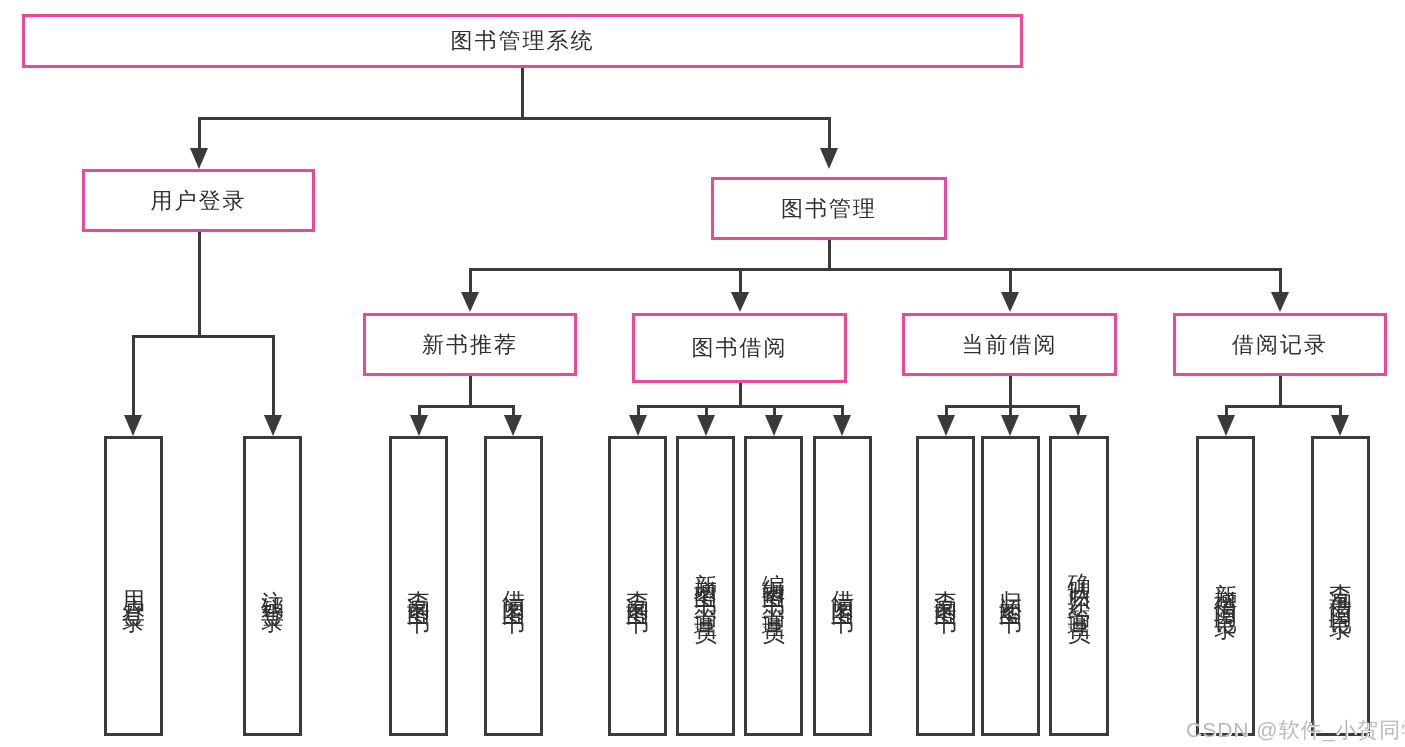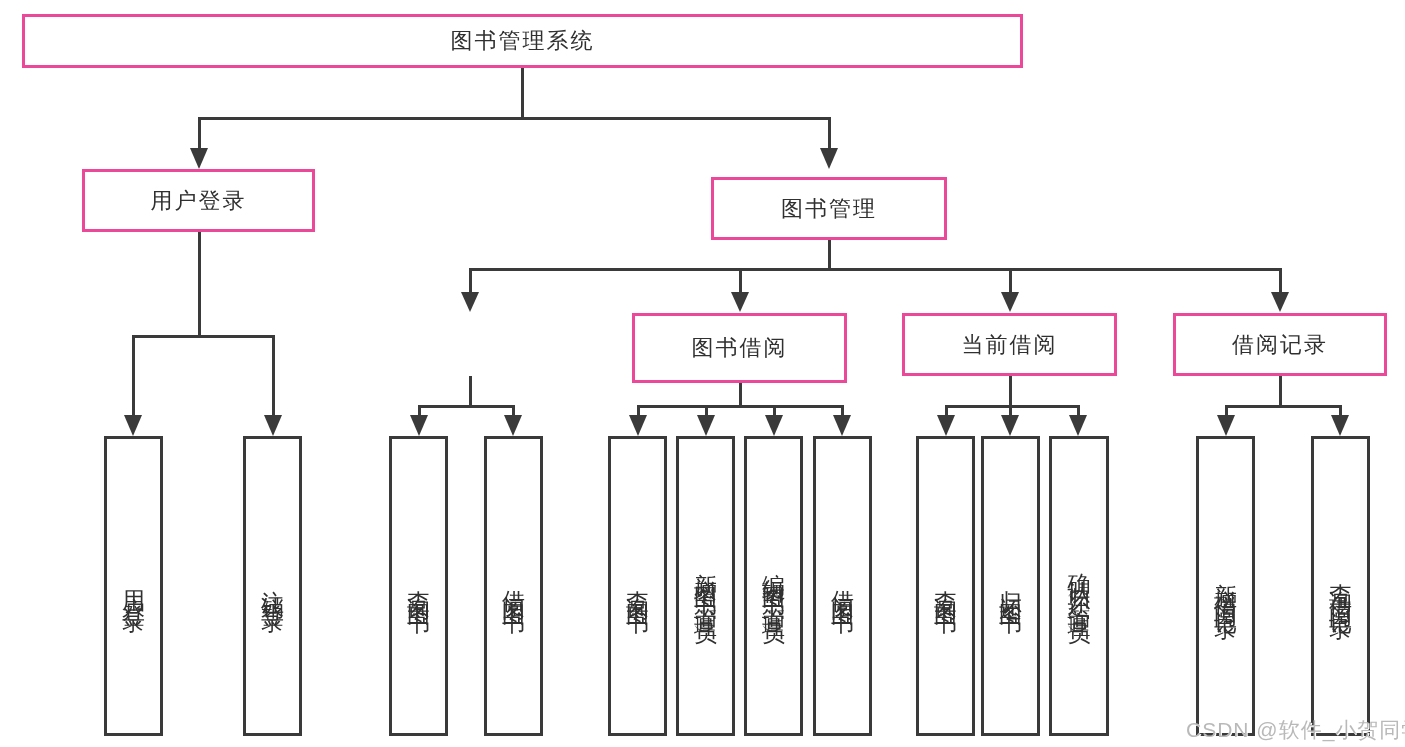--- a/index.html
+++ b/index.html
@@ -107,20 +107,21 @@
       <path d="M1217 415 H1235 L1226 436 Z"></path>
       <path d="M1331 415 H1349 L1340 436 Z"></path>
     </g>
   </svg>
 
   <div class="node n-root">图书管理系统</div>
 
   <div class="node n-login">用户登录</div>
   <div class="node n-mgmt">图书管理</div>
 
+  <div class="node n-newbook">新书推荐</div>
   <div class="node n-borrow">图书借阅</div>
   <div class="node n-record">借阅记录</div>
   <div class="node n-current">当前借阅</div>
 
   <div class="vnode leaf l1">用户登录</div>
   <div class="vnode leaf l2">注销登录</div>
 
   <div class="vnode leaf l3">查询图书</div>
   <div class="vnode leaf l4">借阅图书</div>
 

